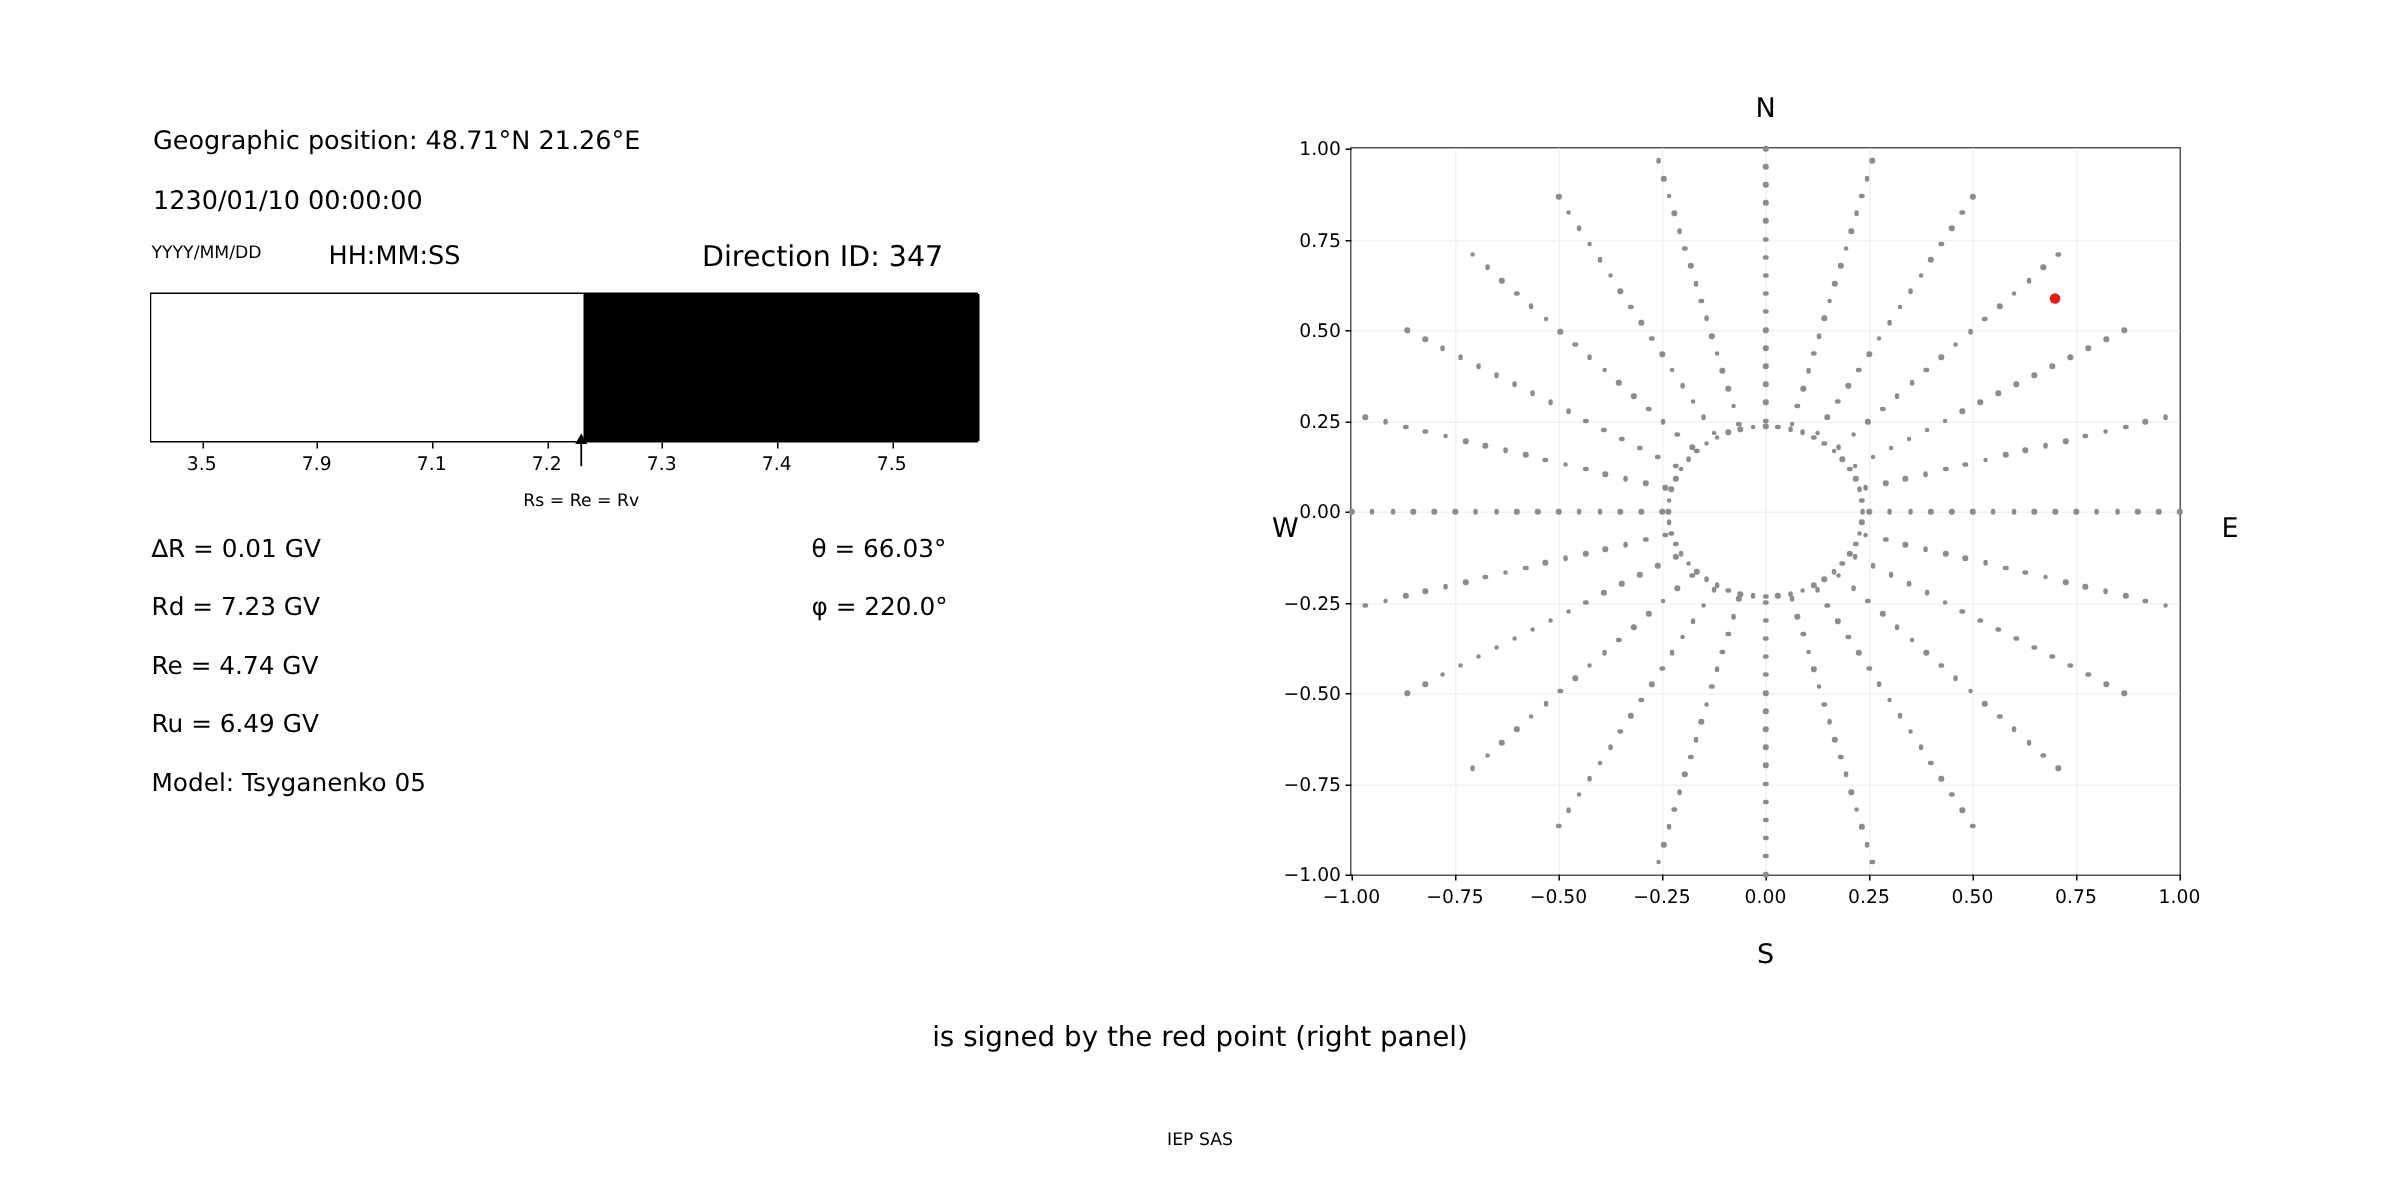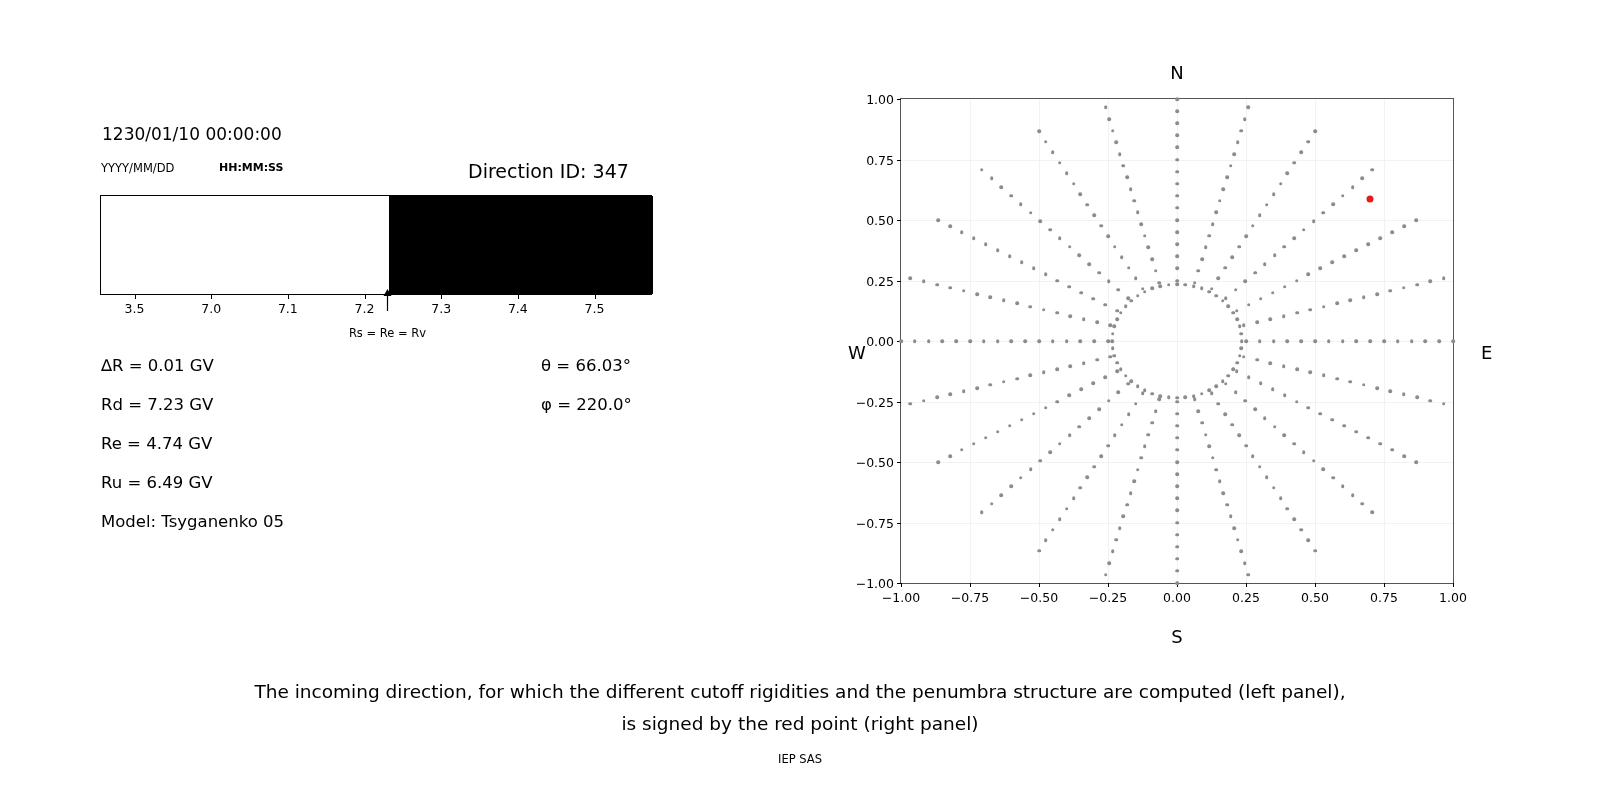--- a/index.html
+++ b/index.html
@@ -43,23 +43,22 @@
     position: absolute;
     left: 101px;
     top: 161px;
     font-size: 11.5px;
     white-space: nowrap;
   }
   .fmt-time {
     position: absolute;
     left: 219px;
     top: 161px;
-    font-size: 11px;
-    white-space: nowrap;
-    font-weight: bold;
+    font-size: 17px;
+    white-space: nowrap;
   }
   .direction-id {
     position: absolute;
     left: 468px;
     top: 160px;
     font-size: 19px;
     white-space: nowrap;
   }
 
   
@@ -261,20 +260,21 @@
     width: 1600px;
     text-align: center;
     font-size: 11.5px;
   }
 </style>
 </head>
 <body>
 
 <div id="left-panel">
 
+  <div class="geo-line">Geographic position: 48.71°N 21.26°E</div>
 
   <div class="datetime-line">1230/01/10 00:00:00</div>
 
   <div class="fmt-date">YYYY/MM/DD</div>
 
   <div class="fmt-time">HH:MM:SS</div>
 
   <div class="direction-id">Direction ID: 347</div>
 
   <div id="penumbra-wrap">
@@ -286,21 +286,21 @@
 
   <div id="pen-axis">
     <svg id="rs-arrow" viewBox="0 0 11 22" style="left: 282px;">
       <line x1="5.5" y1="22" x2="5.5" y2="4" stroke="#000" stroke-width="1.2"></line>
       <polygon points="5.5,0 1.5,7 9.5,7" fill="#000"></polygon>
     </svg>
     <div id="rs-label" style="left: 287.5px;">Rs = Re = Rv</div>
   <div class="tick-mark" style="left: 34.5px;"></div>
       <div class="tick-label" style="left: 34.5px;">3.5</div>
       <div class="tick-mark" style="left: 111.167px;"></div>
-      <div class="tick-label" style="left: 111.167px;">7.0</div>
+      <div class="tick-label" style="left: 111.167px;">7.9</div>
       <div class="tick-mark" style="left: 187.833px;"></div>
       <div class="tick-label" style="left: 187.833px;">7.1</div>
       <div class="tick-mark" style="left: 264.5px;"></div>
       <div class="tick-label" style="left: 264.5px;">7.2</div>
       <div class="tick-mark" style="left: 341.167px;"></div>
       <div class="tick-label" style="left: 341.167px;">7.3</div>
       <div class="tick-mark" style="left: 417.833px;"></div>
       <div class="tick-label" style="left: 417.833px;">7.4</div>
       <div class="tick-mark" style="left: 494.5px;"></div>
       <div class="tick-label" style="left: 494.5px;">7.5</div>
@@ -802,16 +802,15 @@
       <div class="dot" style="left: 236.516px; top: 196.882px;"></div>
       <div class="dot" style="left: 243.57px; top: 192.749px;"></div>
       <div class="dot" style="left: 251.179px; top: 189.459px;"></div>
       <div class="dot" style="left: 259.213px; top: 187.068px;"></div>
       <div class="dot" style="left: 267.534px; top: 185.617px;"></div>
       <div class="dot selected" style="left: 469.2px; top: 100.43px; background: rgb(228, 26, 28);"></div>
     </div>
 </div>
 
 <div id="caption">
-  <div>The incoming direction, for which the different cutoff rigidities and the penumbra structure are computed (left panel),</div>
   <div>is signed by the red point (right panel)</div>
 </div>
 <div id="credit">IEP SAS</div>
 
 </body></html>

